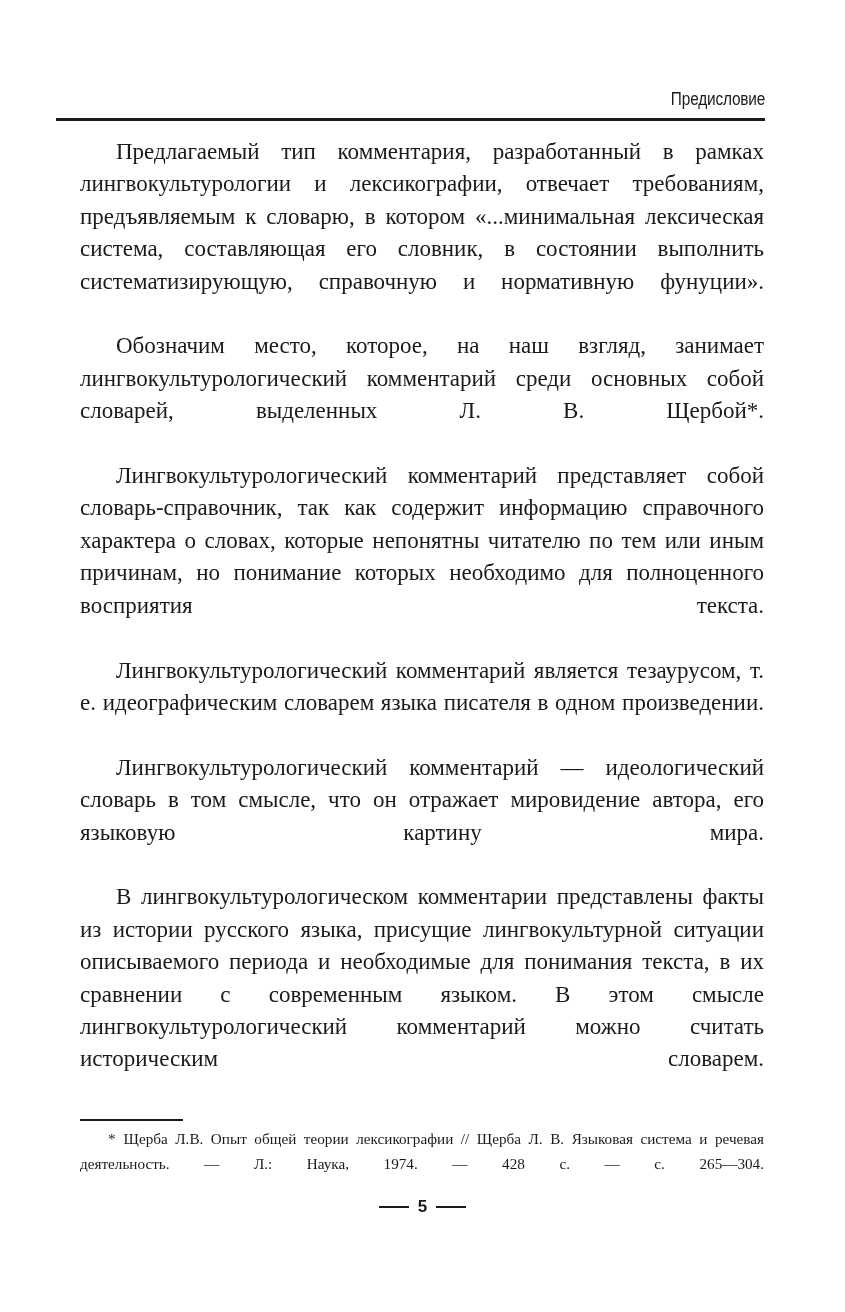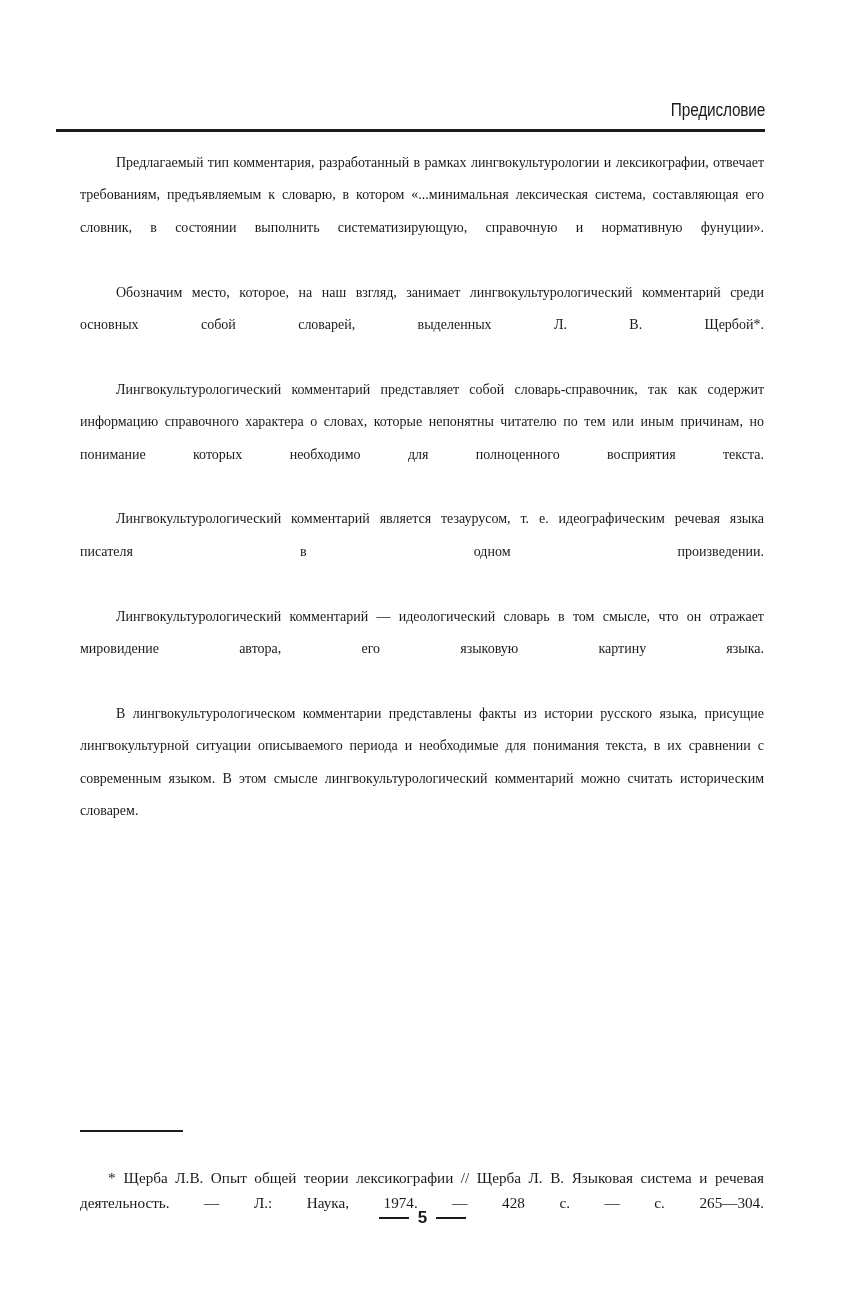--- a/index.html
+++ b/index.html
@@ -12,21 +12,21 @@
     height: 1312px;
     position: relative;
     font-family: "Liberation Serif", "DejaVu Serif", serif;
     color: #1a1a1a;
     overflow: hidden;
   }
 
   .page {
     position: absolute;
     left: 0;
-    top: 11px;
+    top: 0;
     width: 845px;
     height: 1296px;
   }
 
   
   .running-head {
     position: absolute;
     left: 56px;
     top: 90px;
     width: 709px;
@@ -57,21 +57,21 @@
     position: absolute;
     left: 80px;
     top: 136px;
     width: 684px;
   }
 
   p.para {
     margin: 0;
     text-indent: 36px;
     text-align: justify;
-    font-size: 14px;
+    font-size: 23px;
     line-height: 32.4px;
     hyphens: manual;
     -webkit-hyphens: manual;
     word-spacing: 0.1px;
   }
 
   
   p.para::after {
     content: "";
     display: inline-block;
@@ -89,21 +89,20 @@
   }
   .footnote {
     position: absolute;
     left: 80px;
     top: 1126px;
     width: 684px;
     font-size: 15.2px;
     line-height: 25px;
     text-align: justify;
     text-indent: 28px;
-    margin-top: 28px;
   }
   .footnote::after {
     content: "";
     display: inline-block;
     width: 100%;
   }
   .fn-marker {
     margin-right: 8px;
   }
 
@@ -139,22 +138,22 @@
 
   <div class="running-head">
     <span class="running-head-text">Предисловие</span>
   </div>
   <div class="head-rule"></div>
 
   <div class="body-col">
     <p class="para">Предлагаемый тип комментария, разработанный в рамках лингвокультурологии и лексикографии, отвечает требованиям, предъявляемым к словарю, в котором «...минимальная лексическая система, составляющая его словник, в состоянии выполнить систематизирующую, справочную и нормативную фунуции».</p>
     <p class="para">Обозначим место, которое, на наш взгляд, занимает лингвокультурологический комментарий среди основных собой словарей, выделенных Л. В. Щербой*.</p>
     <p class="para">Лингвокультурологический комментарий представляет собой словарь-справочник, так как содержит информацию справочного характера о словах, которые непонятны читателю по тем или иным причинам, но понимание которых необходимо для полноценного восприятия текста.</p>
-    <p class="para">Лингвокультурологический комментарий является тезаурусом, т. е. идеографическим речевая языка писателя в одном произведении.</p>
-    <p class="para">Лингвокультурологический комментарий — идеологический словарь в том смысле, что он отражает мировидение автора, его языковую картину языка.</p>
+    <p class="para">Лингвокультурологический комментарий является тезаурусом, т. е. идеографическим словарем языка писателя в одном произведении.</p>
+    <p class="para">Лингвокультурологический комментарий — идеологический словарь в том смысле, что он отражает мировидение автора, его языковую картину мира.</p>
     <p class="para">В лингвокультурологическом комментарии представлены факты из истории русского языка, присущие лингвокультурной ситуации описываемого периода и необходимые для понимания текста, в их сравнении с современным языком. В этом смысле лингвокультурологический комментарий можно считать историческим словарем.</p>
 
   </div>
 
   <div class="footnote-rule"></div>
   <div class="footnote"><span class="fn-marker">*</span><span>Щерба Л.В. Опыт общей теории лексикографии // Щерба Л. В. Языковая система и речевая деятельность. — Л.: Наука, 1974. — 428 с. — с. 265—304.</span></div>
 
   <div class="folio">
     <span class="folio-dash"></span>
     <span class="folio-num">5</span>

